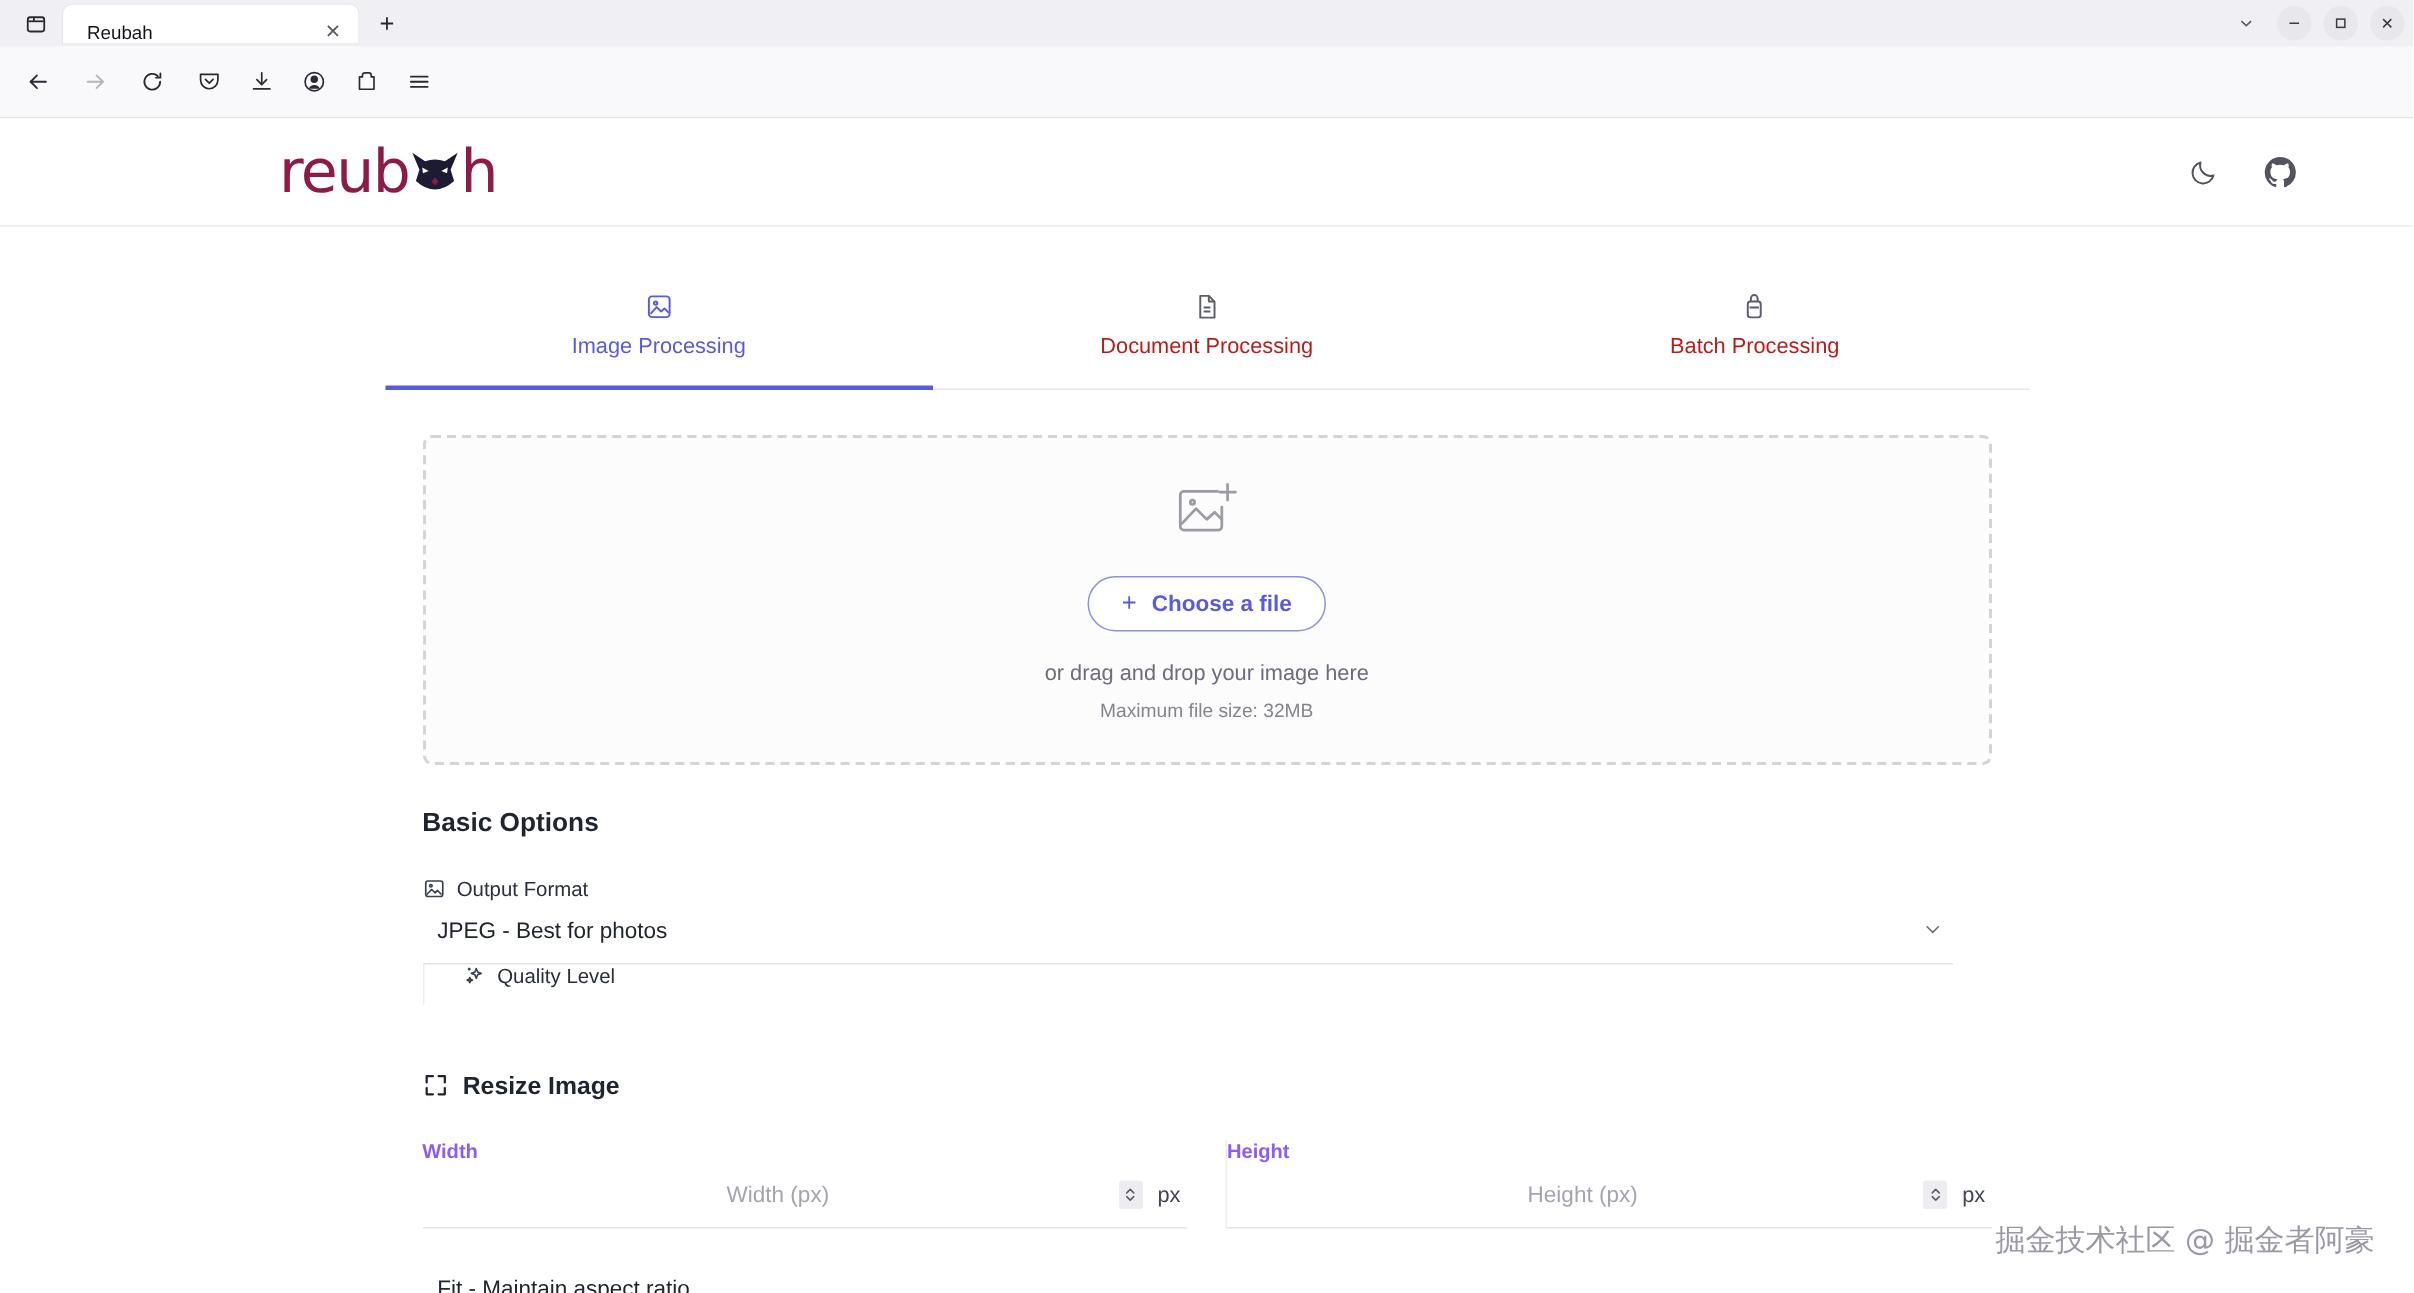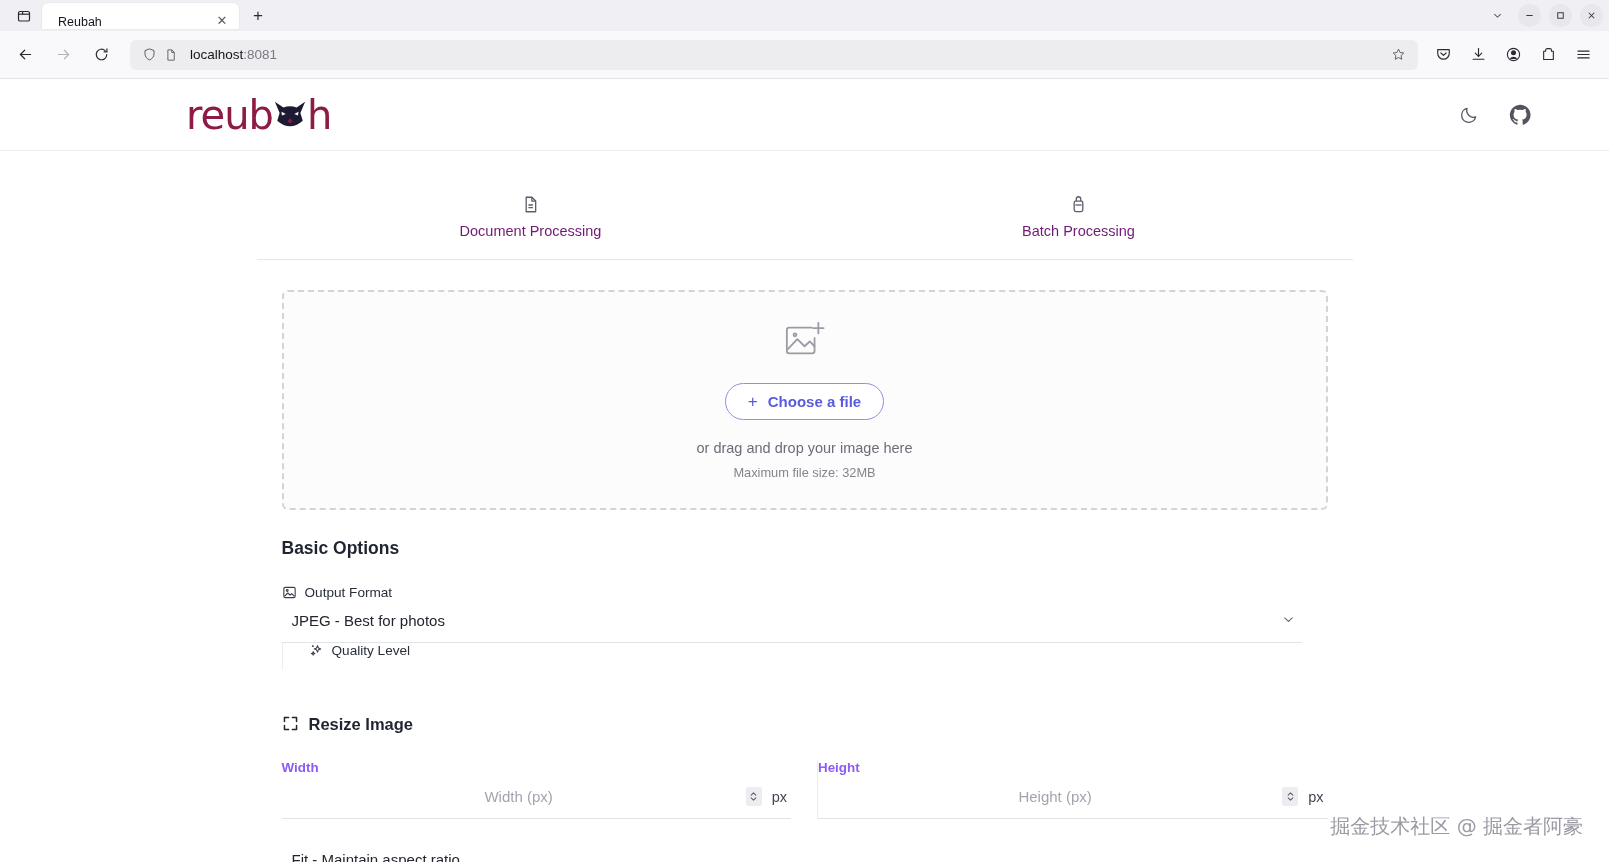--- a/index.html
+++ b/index.html
@@ -95,21 +95,21 @@
   .hicon { color: #54545e; display: flex; align-items: center; justify-content: center; }
 
   .container { width: 1096px; margin: 0 auto; padding-top: 0; }
 
   .tabs {
     display: flex; border-bottom: 1px solid #e6e6e9; background: #fff;
     margin-top: 23px;
   }
   .tab-item {
     flex: 1; display: flex; flex-direction: column; align-items: center;
-    padding: 20px 0 18px; gap: 9px; color: #701a75; font-size: 14.5px;
+    padding: 20px 0 18px; gap: 9px; color: #b91c1c; font-size: 14.5px;
     border-bottom: 3px solid transparent; margin-bottom: -1px;
   }
   .tab-item.active { color: #5a5ae0; border-bottom-color: #5a5ae0; font-weight: 400; }
   .tab-item .ticon { display: flex; align-items: center; justify-content: center; height: 20px; }
 
   .dropzone {
     margin: 30px 25px 0 25px; height: 220px; border: 2px dashed #d3d4d8;
     border-radius: 6px; background: #fcfcfd;
     display: flex; flex-direction: column; align-items: center; justify-content: center;
   }
@@ -242,39 +242,20 @@
           <path d="M11 5l5 5-5 5"></path>
       </svg>
     </div>
     <div class="navbtn">
       <svg width="17" height="17" viewBox="0 0 20 20" fill="none" stroke="#2b2a33" stroke-width="1.4" stroke-linecap="round">
         <path d="M16.2 10a6.2 6.2 0 1 1-1.9-4.5"></path>
           <path d="M16.4 3.4v3.4h-3.4"></path>
       </svg>
     </div>
 
-    <div class="urlbar">
-      <span class="shield">
-        <svg width="15" height="15" viewBox="0 0 18 18" fill="none" stroke="#5b5b66" stroke-width="1.2">
-          <path d="M9 2.2 3.6 4.3v4c0 3.2 2.2 6 5.4 7.2 3.2-1.2 5.4-4 5.4-7.2v-4z"></path>
-        </svg>
-      </span>
-      <span class="pagedoc">
-        <svg width="14" height="14" viewBox="0 0 18 18" fill="none" stroke="#5b5b66" stroke-width="1.2">
-          <path d="M5 2.4h5l3.2 3.2v10H5z"></path>
-            <path d="M10 2.4v3.4h3.2"></path>
-        </svg>
-      </span>
-      <span class="urltext"><span>localhost</span><span class="port">:8081</span></span>
-      <span class="urlstar">
-        <svg width="15" height="15" viewBox="0 0 18 18" fill="none" stroke="#5b5b66" stroke-width="1.15" stroke-linejoin="round">
-          <path d="M9 2.6l1.9 4 4.4.6-3.2 3.1.8 4.4L9 12.6 5.1 14.7l.8-4.4-3.2-3.1 4.4-.6z"></path>
-        </svg>
-      </span>
-    </div>
 
     <div class="navtools">
       <div class="navbtn">
         <svg width="17" height="17" viewBox="0 0 20 20" fill="none" stroke="#2b2a33" stroke-width="1.35" stroke-linecap="round" stroke-linejoin="round">
           <path d="M3.2 4.2h13.6v4.3c0 4-3 7-6.8 7s-6.8-3-6.8-7z"></path>
             <path d="M7 8.2 10 11l3-2.8"></path>
         </svg>
       </div>
       <div class="navbtn">
         <svg width="17" height="17" viewBox="0 0 20 20" fill="none" stroke="#2b2a33" stroke-width="1.35" stroke-linecap="round" stroke-linejoin="round">
@@ -328,20 +309,30 @@
           <svg width="22" height="22" viewBox="0 0 24 24" fill="#54545e">
             <path d="M12 .8a11.2 11.2 0 0 0-3.5 21.8c.55.1.76-.24.76-.54v-1.9c-3.1.68-3.76-1.5-3.76-1.5-.5-1.3-1.25-1.64-1.25-1.64-1.03-.7.08-.68.08-.68 1.14.08 1.73 1.17 1.73 1.17 1 1.73 2.65 1.23 3.3.94.1-.73.4-1.23.72-1.5-2.48-.29-5.08-1.24-5.08-5.5 0-1.22.43-2.22 1.15-3-.12-.28-.5-1.4.1-2.93 0 0 .94-.3 3.08 1.15a10.6 10.6 0 0 1 5.6 0c2.14-1.45 3.08-1.15 3.08-1.15.6 1.52.22 2.65.1 2.93.72.78 1.15 1.78 1.15 3 0 4.28-2.6 5.2-5.1 5.48.4.35.76 1.04.76 2.1v3.1c0 .3.2.65.77.54A11.2 11.2 0 0 0 12 .8z"></path>
           </svg>
         </span>
       </div>
     </div>
 
     <div class="container">
 
       <div class="tabs">
+        <div class="tab-item active">
+          <span class="ticon">
+            <svg width="19" height="19" viewBox="0 0 22 22" fill="none" stroke="#5a5ae0" stroke-width="1.5" stroke-linejoin="round">
+              <rect x="3" y="3" width="16" height="16" rx="2.5"></rect>
+              <circle cx="8.2" cy="8.2" r="1.3"></circle>
+              <path d="M4.2 16.5 9 11.3l3.4 3.4 2.6-2.4 3.4 3.4"></path>
+            </svg>
+          </span>
+          <span>Image Processing</span>
+        </div>
         <div class="tab-item">
           <span class="ticon">
             <svg width="19" height="19" viewBox="0 0 22 22" fill="none" stroke="#5c5c6b" stroke-width="1.5" stroke-linejoin="round">
               <path d="M6 2.6h6.6L17 7v12.4H6z"></path>
                 <path d="M12.6 2.6V7H17"></path>
               <path d="M8.6 11.6h5.2M8.6 14.6h5.2"></path>
             </svg>
           </span>
           <span>Document Processing</span>
         </div>

